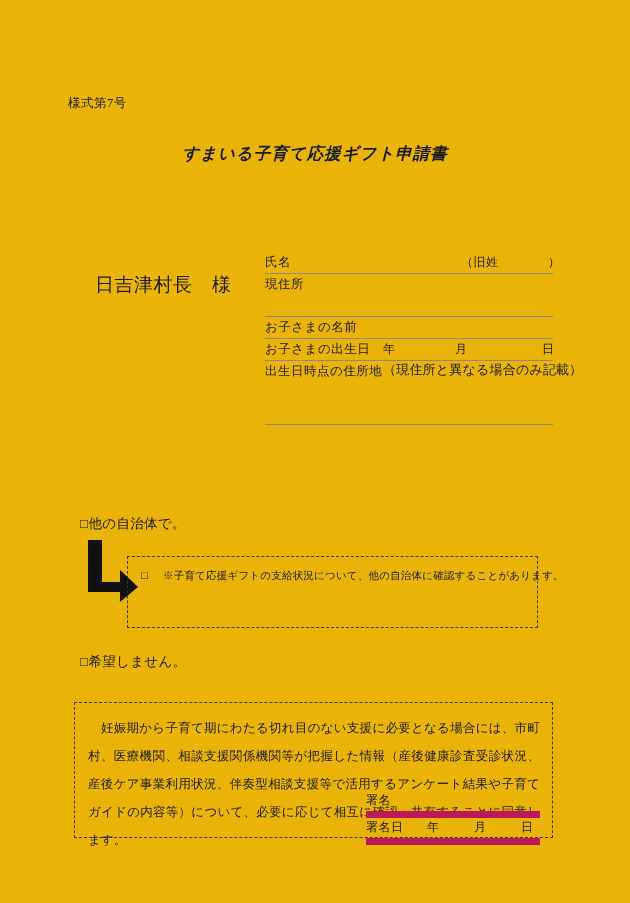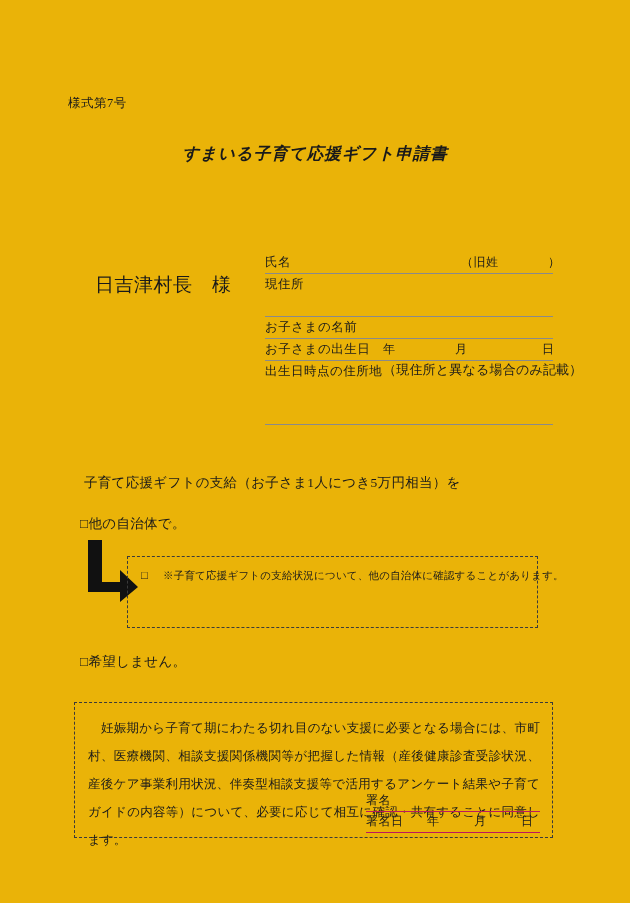--- a/index.html
+++ b/index.html
@@ -196,21 +196,21 @@
 
   .sign-block {
     position: absolute;
     left: 291px;
     top: 88px;
     width: 174px;
   }
   .sign-row {
     position: relative;
     height: 20px;
-    border-bottom: 1px solid #be185d;
+    border-bottom: 7px solid #be185d;
     font-size: 12px;
     white-space: nowrap;
   }
   .sign-label {
     position: absolute;
     left: 0;
     bottom: 2px;
     letter-spacing: 0.5px;
   }
   .sign-y { position: absolute; left: 61px;  bottom: 2px; }
@@ -257,21 +257,20 @@
     <div class="field-row noline">
       <span class="field-label">出生日時点の住所地</span>
       <span class="note-inline">（現住所と異なる場合のみ記載）</span>
     </div>
 
     <div class="spacer-row"></div>
 
     <div class="blank-row"></div>
   </div>
 
-  <div class="abs gift-line">子育て応援ギフトの支給（お子さま1人につき5万円相当）を</div>
 
   <div class="abs choice choice-yes">
     <span class="cb">□</span><span>他の自治体で。</span>
   </div>
 
   <svg class="abs arrow" viewBox="0 0 56 62" xmlns="http://www.w3.org/2000/svg">
     <path d="M4 0 L18 0 L18 42 L36 42 L36 30 L54 47 L36 62 L36 52 L4 52 Z" fill="#111111"></path>
   </svg>
 
   <div class="abs decl-box">

